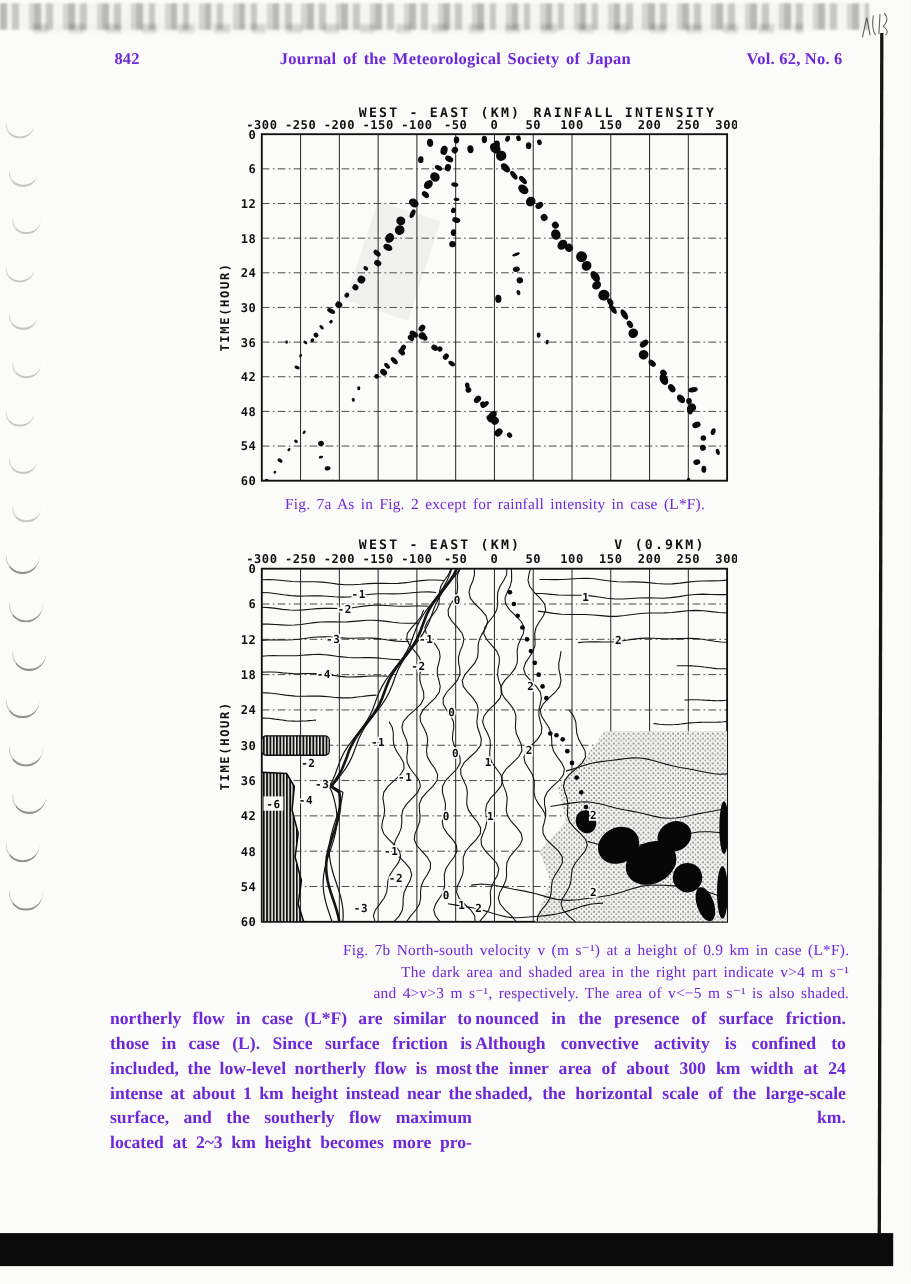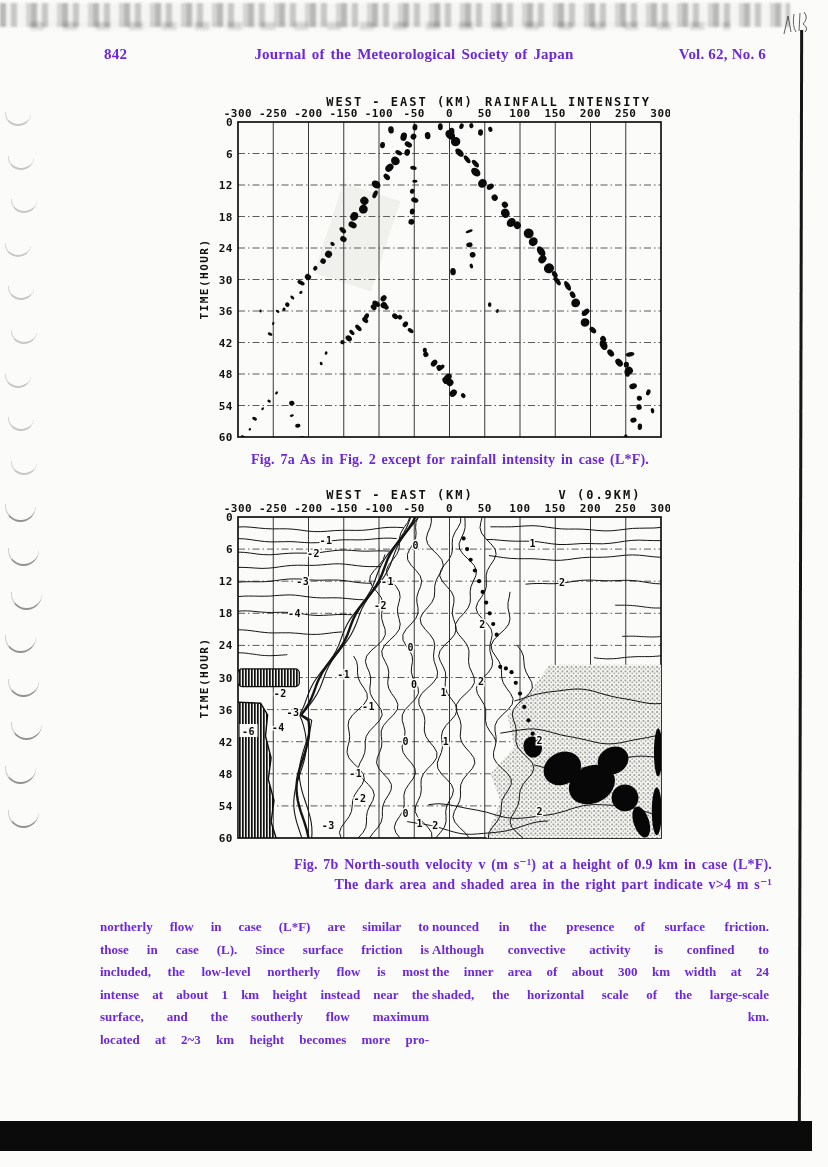--- a/index.html
+++ b/index.html
@@ -20,26 +20,26 @@
   .hdr{top:46px;font-size:15px;font-weight:600;letter-spacing:.2px;}
   .hdr-num{left:104px;}
   .hdr-title{left:0;width:828px;text-align:center;word-spacing:2px;}
   .hdr-issue{right:62px;}
   
   .figsvg{position:absolute;}
   .t-title{font-family:"DejaVu Sans Mono","Liberation Mono",monospace;font-size:12px;font-weight:bold;
            letter-spacing:2px;text-anchor:middle;fill:#111;}
   .t-ylab{font-family:"DejaVu Sans Mono","Liberation Mono",monospace;font-size:11px;font-weight:bold;
           letter-spacing:1.5px;text-anchor:middle;fill:#111;}
-  .cap{font-size:14px;font-weight:700;letter-spacing:.2px;word-spacing:2px;}
+  .cap{font-size:14px;font-weight:400;letter-spacing:.2px;word-spacing:2px;}
   .cap7a{left:170px;top:452px;width:560px;text-align:center;}
   .cap7b{left:200px;top:855px;width:572px;line-height:19.5px;text-align:right;}
   .cap7b .cl2{padding-left:30px;}
   
-  .bodycol{top:916px;font-size:13px;font-weight:600;line-height:22.6px;word-spacing:2.5px;}
+  .bodycol{top:916px;font-size:16px;font-weight:600;line-height:22.6px;word-spacing:2.5px;}
   .bodycol .jl{text-align:justify;text-align-last:justify;}
   .bodycol .ll{text-align:right;}
   .col-l{left:100px;width:329px;}
   .col-r{left:432px;width:337px;}
 </style>
 </head>
 <body>
 
 <div class="page">
 
@@ -428,20 +428,21 @@
           <text x="265.4" y="342.65999999999997" text-anchor="middle" style="font:bold 10px &quot;DejaVu Sans Mono&quot;,monospace;fill:#0a0a0a;stroke:#fbfbf9;stroke-width:3px;paint-order:stroke;letter-spacing:.5px">2</text>
           <text x="369.74" y="328.75" text-anchor="middle" style="font:bold 10px &quot;DejaVu Sans Mono&quot;,monospace;fill:#0a0a0a;stroke:#fbfbf9;stroke-width:3px;paint-order:stroke;letter-spacing:.5px">2</text>
           <rect x="69.575" y="238" width="18" height="13" fill="#fbfbf9"></rect>
           <text x="78.575" y="248.5" text-anchor="middle" style="font:bold 10px &quot;DejaVu Sans Mono&quot;,monospace;fill:#0a0a0a;stroke:#fbfbf9;stroke-width:3px;paint-order:stroke;letter-spacing:.5px">-6</text>
         </g>
       </g>
   </svg>
   <div class="abs cap cap7b">
     <div>Fig. 7b   North-south velocity v (m s⁻¹)  at a height of 0.9 km in case (L*F).</div>
     <div class="cl2">The dark area and shaded area in  the  right  part  indicate  v&gt;4 m s⁻¹</div>
+    <div class="cl2">and 4&gt;v&gt;3 m s⁻¹,  respectively.   The area of v&lt;−5 m s⁻¹ is also shaded.</div>
   </div>
 
   <div class="abs bodycol col-l">
     <div class="jl">northerly flow in case (L*F) are similar to</div>
     <div class="jl">those in case (L).  Since surface friction is</div>
     <div class="jl">included, the low-level northerly flow is most</div>
     <div class="jl">intense at about 1 km height instead near the</div>
     <div class="jl">surface, and the southerly flow maximum</div>
     <div class="jl">located at 2~3 km height becomes more pro-</div>
   </div>

